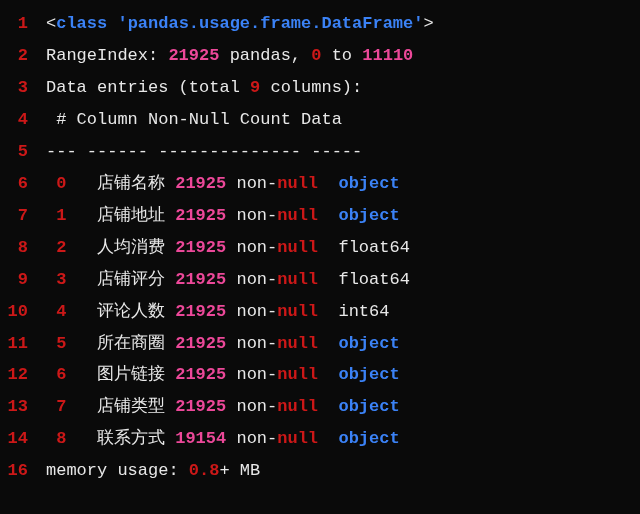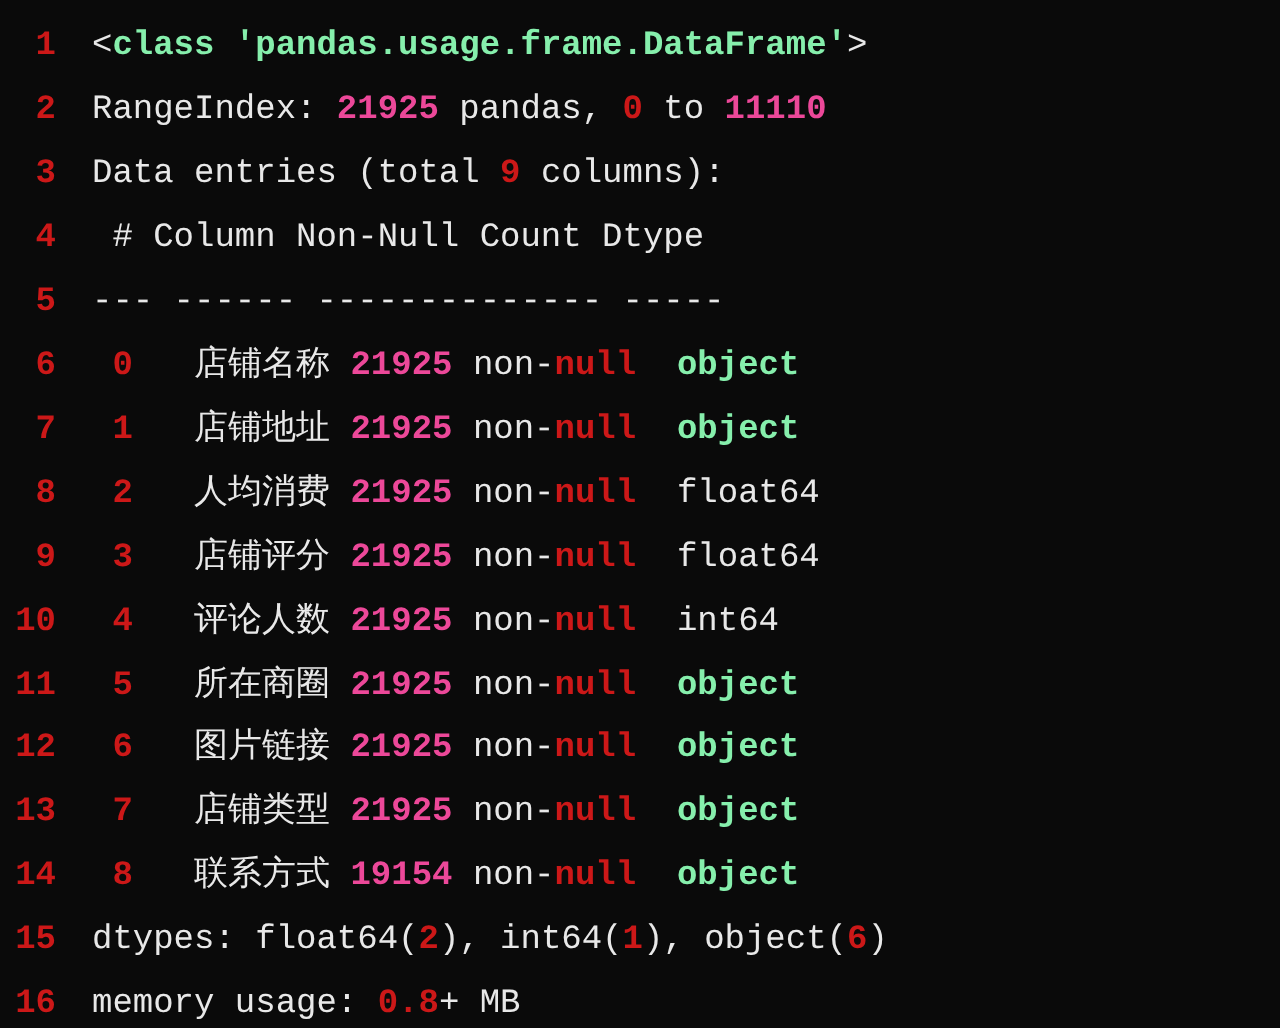--- a/index.html
+++ b/index.html
@@ -18,36 +18,35 @@
       color: #cc1818;
       width: 46px;
       text-align: right;
       padding-right: 18px;
       flex-shrink: 0;
       font-weight: 600;
     }
     .content { flex: 1; }
     .red { color: #cc1818; font-weight: 600; }
     .dred { color: #ec4899; font-weight: 600; }
-    .olive { color: #86efac; font-weight: 600; }
+    .olive { color: #3b82f6; font-weight: 600; }
     .white { color: #e8e8e8; }
   </style>
 </head>
 <body>
 
 <div id="code">
     <div class="line"><span class="lineno">1</span><span class="content"><span class="white">&lt;</span><span class="olive">class</span><span class="white"> </span><span class="olive">'</span><span class="olive">pandas.usage.frame.DataFrame</span><span class="olive">'</span><span class="white">&gt;</span></span></div>
     <div class="line"><span class="lineno">2</span><span class="content"><span class="white">RangeIndex: </span><span class="dred">21925</span><span class="white"> pandas, </span><span class="red">0</span><span class="white"> to </span><span class="dred">11110</span></span></div>
     <div class="line"><span class="lineno">3</span><span class="content"><span class="white">Data entries (total </span><span class="red">9</span><span class="white"> columns):</span></span></div>
-    <div class="line"><span class="lineno">4</span><span class="content"><span class="white"> # Column Non-Null Count Dtype</span></span></div>
+    <div class="line"><span class="lineno">4</span><span class="content"><span class="white"> # Column Non-Null Count Data</span></span></div>
     <div class="line"><span class="lineno">5</span><span class="content"><span class="white">--- ------ -------------- -----</span></span></div>
     <div class="line"><span class="lineno">6</span><span class="content"><span class="white"> </span><span class="red">0</span><span class="white">   </span><span class="white">店铺名称</span><span class="white"> </span><span class="dred">21925</span><span class="white"> </span><span class="white">non-</span><span class="red">null</span><span class="white">  </span><span class="olive">object</span></span></div>
     <div class="line"><span class="lineno">7</span><span class="content"><span class="white"> </span><span class="red">1</span><span class="white">   </span><span class="white">店铺地址</span><span class="white"> </span><span class="dred">21925</span><span class="white"> </span><span class="white">non-</span><span class="red">null</span><span class="white">  </span><span class="olive">object</span></span></div>
     <div class="line"><span class="lineno">8</span><span class="content"><span class="white"> </span><span class="red">2</span><span class="white">   </span><span class="white">人均消费</span><span class="white"> </span><span class="dred">21925</span><span class="white"> </span><span class="white">non-</span><span class="red">null</span><span class="white">  </span><span class="white">float64</span></span></div>
     <div class="line"><span class="lineno">9</span><span class="content"><span class="white"> </span><span class="red">3</span><span class="white">   </span><span class="white">店铺评分</span><span class="white"> </span><span class="dred">21925</span><span class="white"> </span><span class="white">non-</span><span class="red">null</span><span class="white">  </span><span class="white">float64</span></span></div>
     <div class="line"><span class="lineno">10</span><span class="content"><span class="white"> </span><span class="red">4</span><span class="white">   </span><span class="white">评论人数</span><span class="white"> </span><span class="dred">21925</span><span class="white"> </span><span class="white">non-</span><span class="red">null</span><span class="white">  </span><span class="white">int64</span></span></div>
     <div class="line"><span class="lineno">11</span><span class="content"><span class="white"> </span><span class="red">5</span><span class="white">   </span><span class="white">所在商圈</span><span class="white"> </span><span class="dred">21925</span><span class="white"> </span><span class="white">non-</span><span class="red">null</span><span class="white">  </span><span class="olive">object</span></span></div>
     <div class="line"><span class="lineno">12</span><span class="content"><span class="white"> </span><span class="red">6</span><span class="white">   </span><span class="white">图片链接</span><span class="white"> </span><span class="dred">21925</span><span class="white"> </span><span class="white">non-</span><span class="red">null</span><span class="white">  </span><span class="olive">object</span></span></div>
     <div class="line"><span class="lineno">13</span><span class="content"><span class="white"> </span><span class="red">7</span><span class="white">   </span><span class="white">店铺类型</span><span class="white"> </span><span class="dred">21925</span><span class="white"> </span><span class="white">non-</span><span class="red">null</span><span class="white">  </span><span class="olive">object</span></span></div>
     <div class="line"><span class="lineno">14</span><span class="content"><span class="white"> </span><span class="red">8</span><span class="white">   </span><span class="white">联系方式</span><span class="white"> </span><span class="dred">19154</span><span class="white"> </span><span class="white">non-</span><span class="red">null</span><span class="white">  </span><span class="olive">object</span></span></div>
-    <div class="line"><span class="lineno">15</span><span class="content"><span class="white">dtypes: float64(</span><span class="red">2</span><span class="white">), int64(</span><span class="red">1</span><span class="white">), object(</span><span class="red">6</span><span class="white">)</span></span></div>
     <div class="line"><span class="lineno">16</span><span class="content"><span class="white">memory usage: </span><span class="red">0.8</span><span class="white">+ MB</span></span></div>
   </div>
 
 </body></html>

